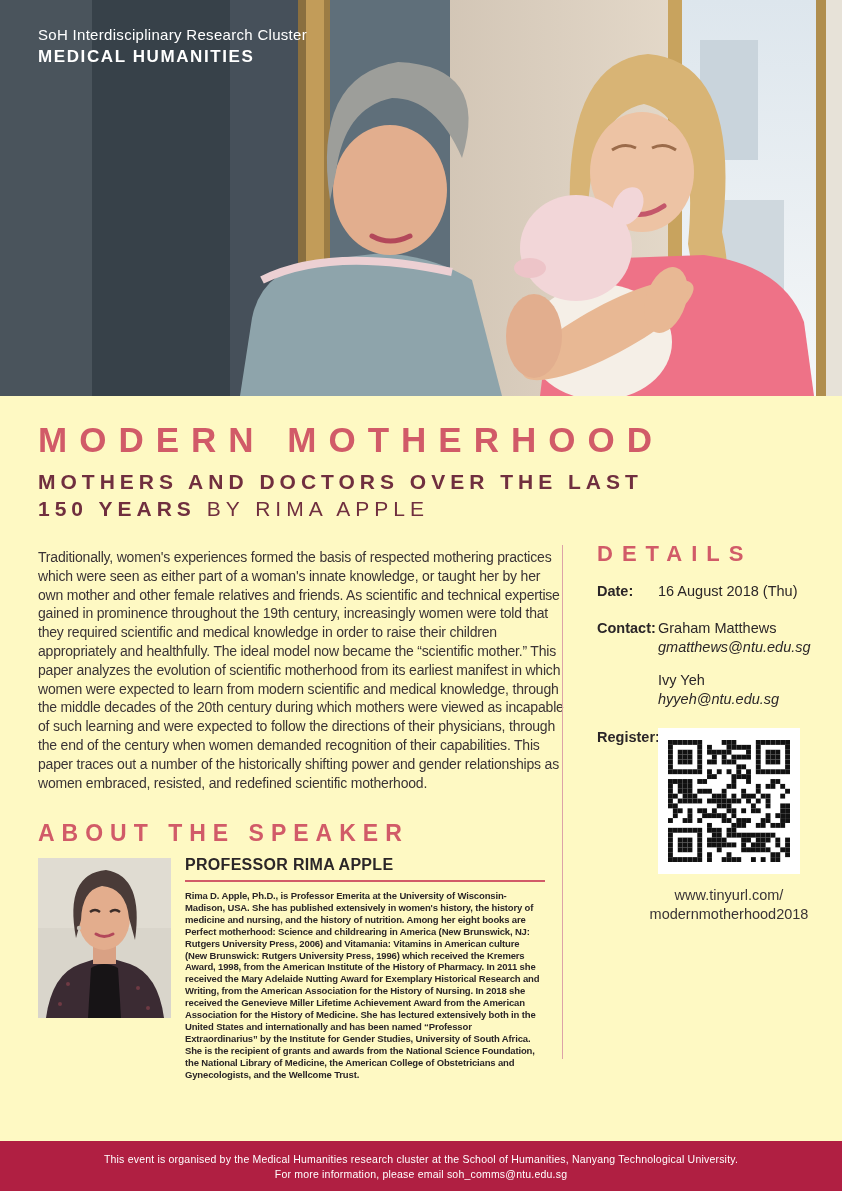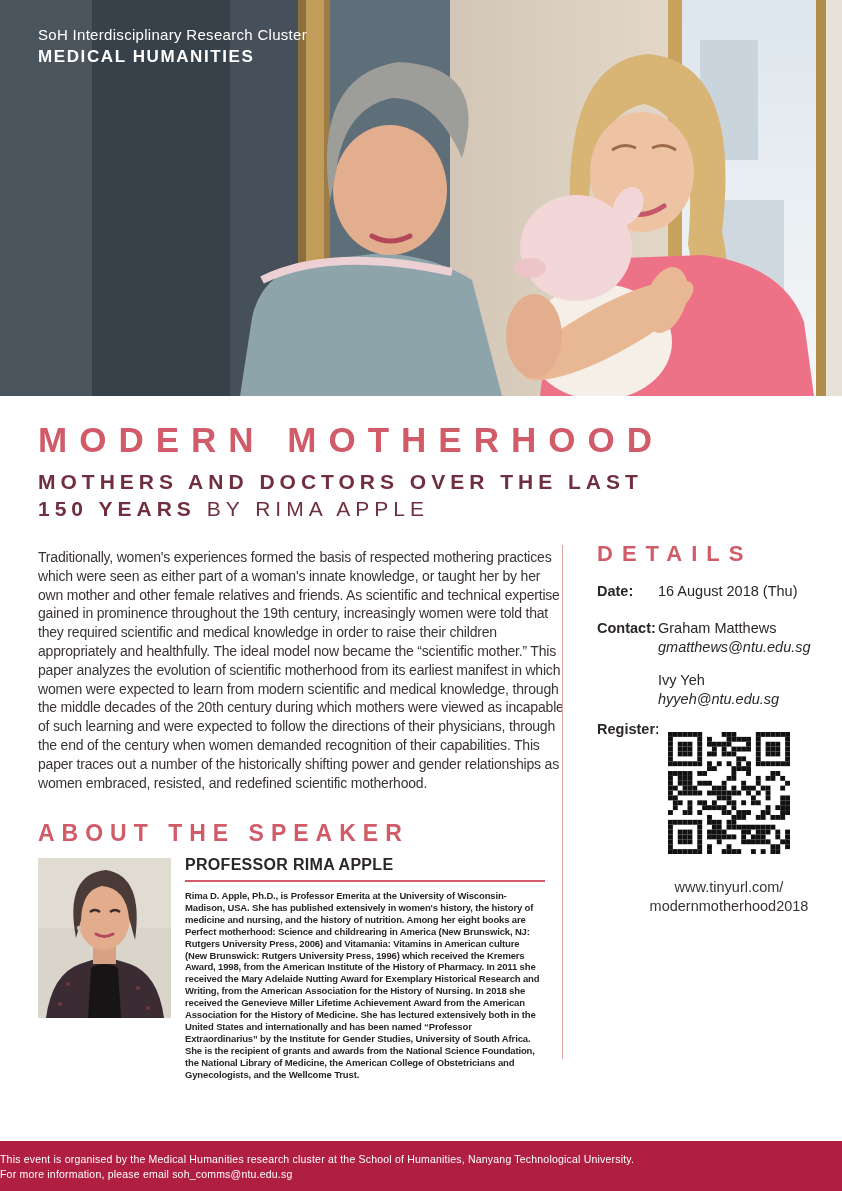--- a/index.html
+++ b/index.html
@@ -9,21 +9,21 @@
     font-family:"Liberation Sans","DejaVu Sans",sans-serif;
     -webkit-font-smoothing:antialiased;
   }
   
   .hero{position:absolute;left:0;top:0;width:842px;height:396px;overflow:hidden;}
   .hero svg{display:block;width:842px;height:396px;}
   .hero-overlay{position:absolute;left:38px;top:26px;color:#ffffff;}
   .hero-line1{font-size:15px;font-weight:400;letter-spacing:0.3px;}
   .hero-line2{font-size:17px;font-weight:bold;letter-spacing:1.6px;margin-top:4px;}
   
-  .content{position:absolute;left:0;top:396px;width:842px;height:745px;background:#ffffff;}
+  .content{position:absolute;left:0;top:396px;width:842px;height:745px;background:#fef9c3;}
   .title-main{
     position:absolute;left:38px;top:26px;width:620px;
     font-size:35px;font-weight:bold;letter-spacing:12px;color:#d15b68;line-height:36px;white-space:nowrap;
   }
   .title-sub{
     position:absolute;left:38px;top:72px;width:620px;
     font-size:21px;font-weight:bold;letter-spacing:5px;color:#702f3f;line-height:27px;
   }
   .title-sub .light{font-weight:400;}
   .abstract{
@@ -48,31 +48,31 @@
   
   .details-col{position:absolute;left:597px;top:146px;width:238px;}
   .details-heading{
     font-size:22px;font-weight:bold;letter-spacing:9px;color:#d15b68;line-height:24px;margin-bottom:16px;white-space:nowrap;
   }
   .d-row{display:flex;margin-bottom:18px;font-size:14.5px;line-height:19px;color:#2b2628;}
   .d-label{width:61px;flex:0 0 61px;font-weight:bold;}
   .d-value{flex:1;}
   .d-email{font-style:italic;}
   .contact-entry{margin-bottom:14px;}
-  .contact-entry:last-child{margin-bottom:0;}
+  .contact-entry:last-child{margin-bottom:8px;}
   .qr-box{background:#ffffff;width:122px;height:126px;padding:10px;}
   .qr-box svg{display:block;width:122px;height:126px;}
   .register-url{
     margin-top:12px;margin-left:32px;width:200px;text-align:center;
     font-size:14.5px;line-height:19px;color:#3a3436;
   }
   
   .footer{
     position:absolute;left:0;top:1141px;width:842px;height:50px;background:#b01f42;
-    display:flex;flex-direction:column;align-items:flex-start;justify-content:center;gap:3px;
+    display:flex;flex-direction:column;align-items:center;justify-content:center;gap:3px;
     color:#ffffff;font-size:10.5px;letter-spacing:0.2px;text-align:center;
   }
 </style>
 </head>
 <body>
 
 <div class="poster">
 
   <div class="hero">
     <svg viewBox="0 0 842 396" preserveAspectRatio="none">

